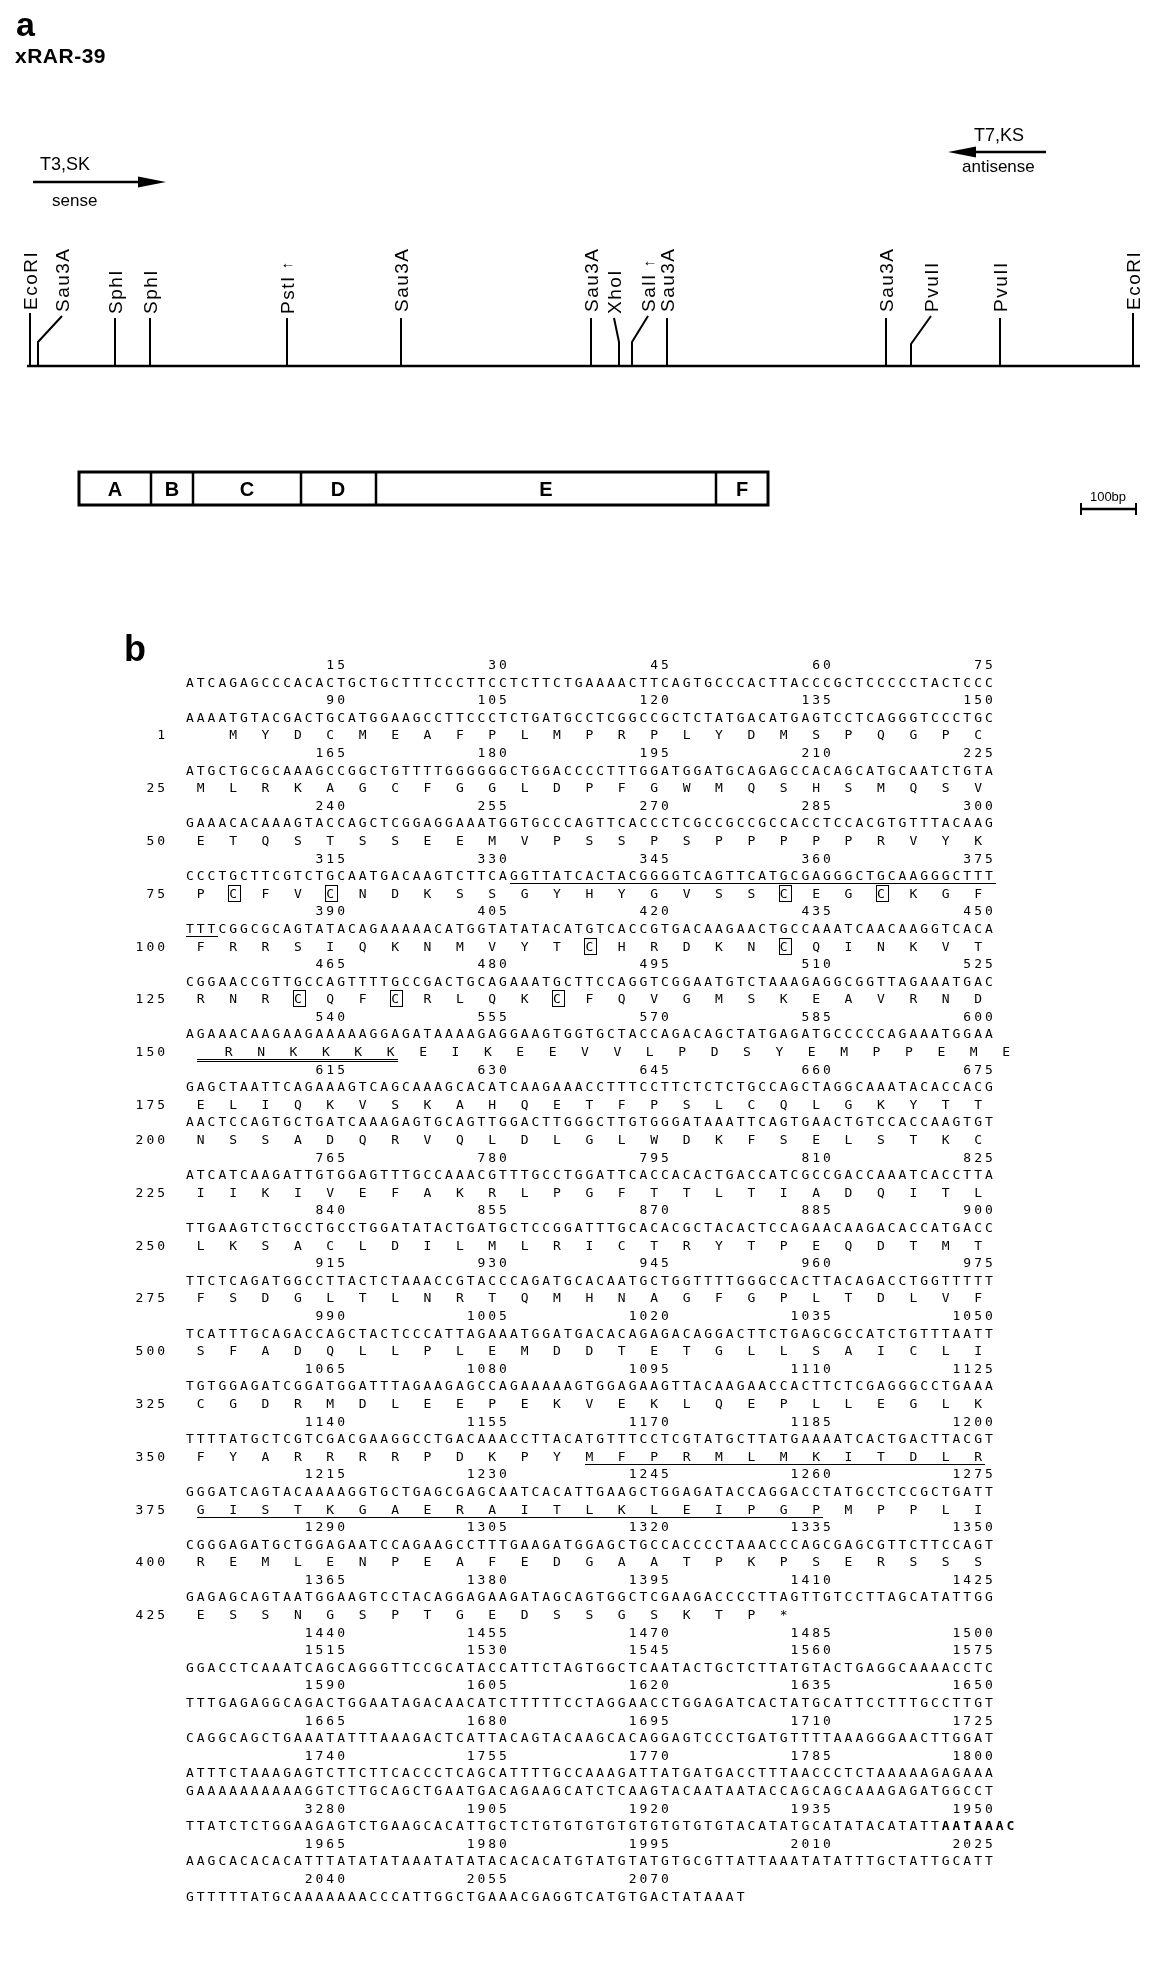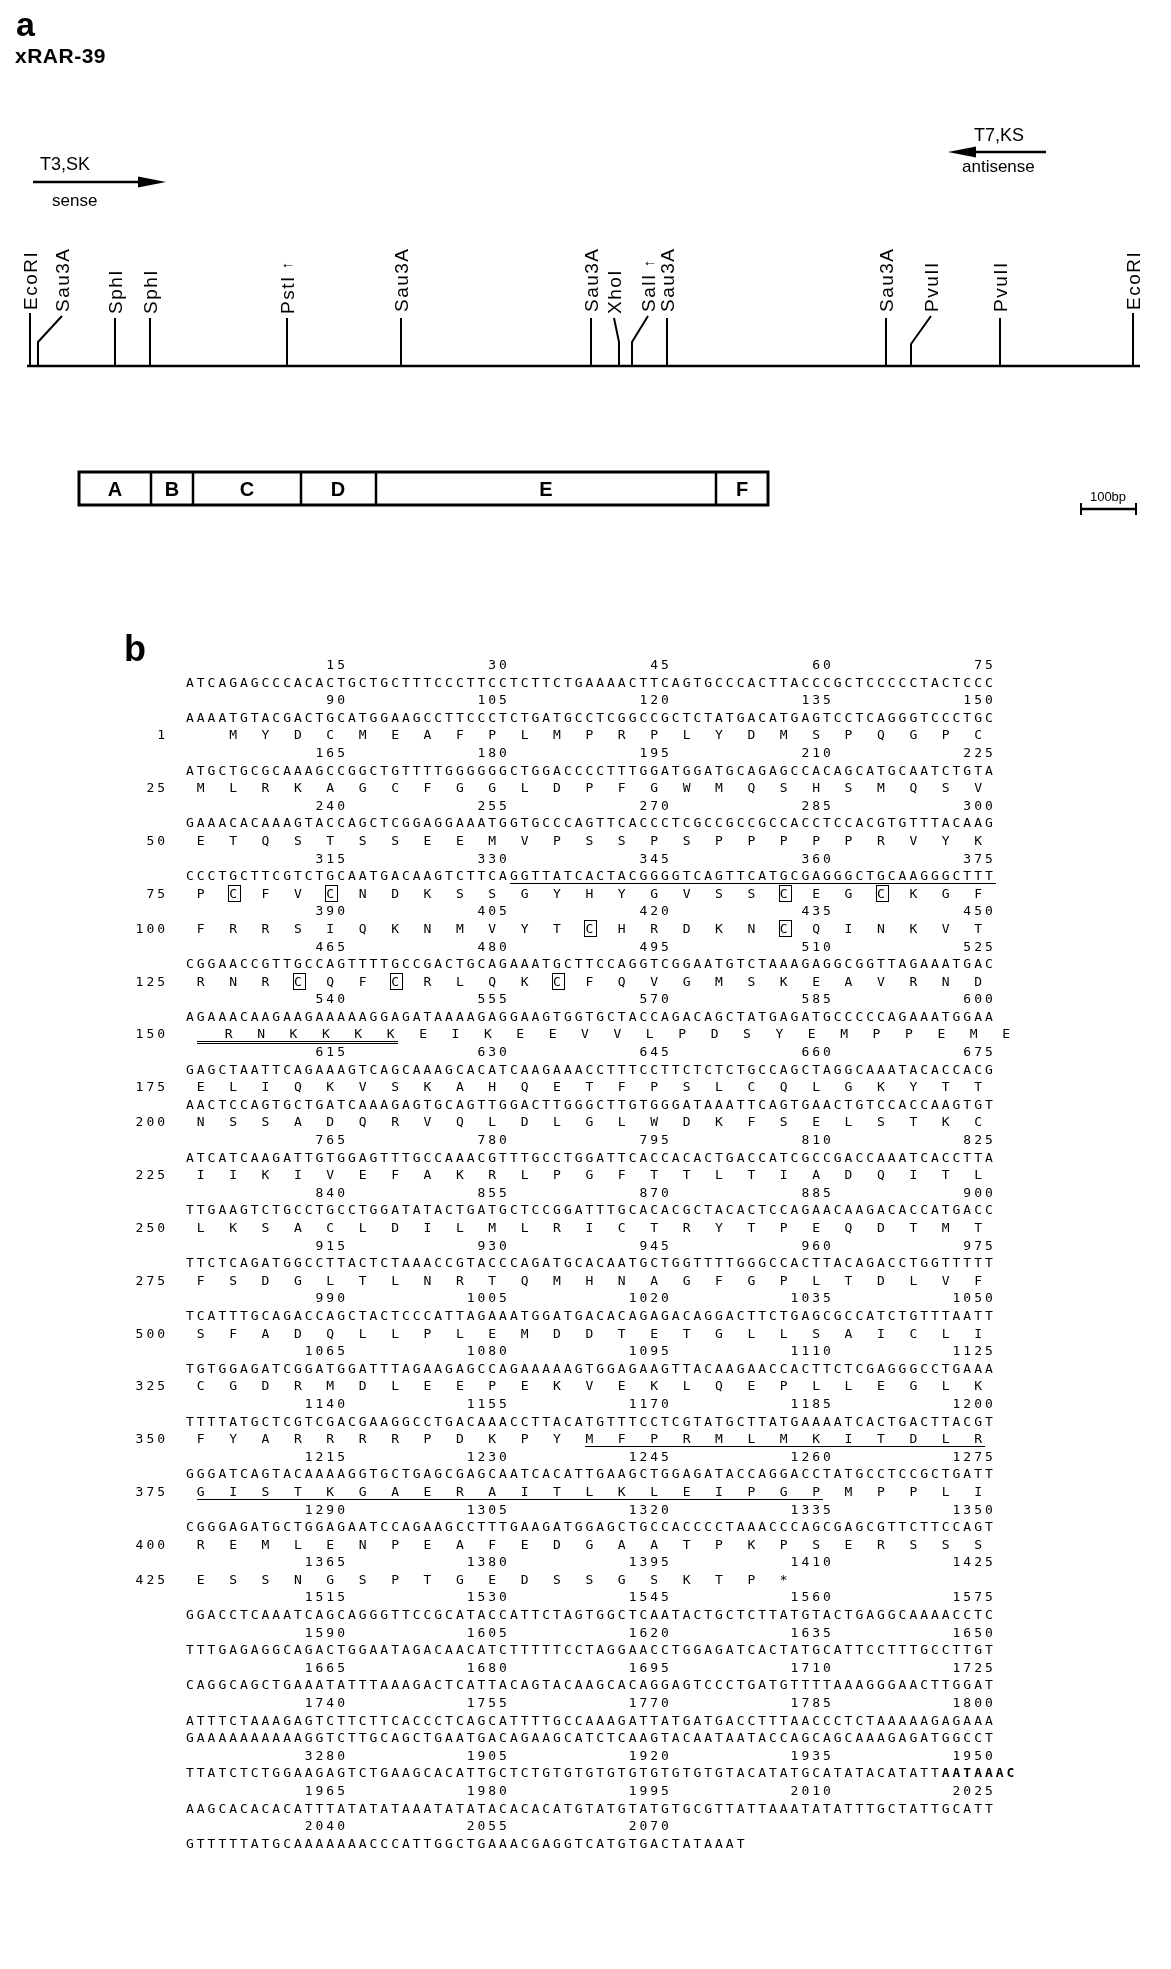--- a/index.html
+++ b/index.html
@@ -102,20 +102,21 @@
     <div class="srow"><span class="gut"></span><span class="seq">            165            180            195            210            225</span></div>
     <div class="srow"><span class="gut"></span><span class="seq">ATGCTGCGCAAAGCCGGCTGTTTTGGGGGGCTGGACCCCTTTGGATGGATGCAGAGCCACAGCATGCAATCTGTA</span></div>
     <div class="srow"><span class="gut">25</span><span class="seq"> M  L  R  K  A  G  C  F  G  G  L  D  P  F  G  W  M  Q  S  H  S  M  Q  S  V </span></div>
     <div class="srow"><span class="gut"></span><span class="seq">            240            255            270            285            300</span></div>
     <div class="srow"><span class="gut"></span><span class="seq">GAAACACAAAGTACCAGCTCGGAGGAAATGGTGCCCAGTTCACCCTCGCCGCCGCCACCTCCACGTGTTTACAAG</span></div>
     <div class="srow"><span class="gut">50</span><span class="seq"> E  T  Q  S  T  S  S  E  E  M  V  P  S  S  P  S  P  P  P  P  P  R  V  Y  K </span></div>
     <div class="srow"><span class="gut"></span><span class="seq">            315            330            345            360            375</span></div>
     <div class="srow"><span class="gut"></span><span class="seq">CCCTGCTTCGTCTGCAATGACAAGTCTTCA<span class="u">GGTTATCACTACGGGGTCAGTTCATGCGAGGGCTGCAAGGGCTTT</span></span></div>
     <div class="srow"><span class="gut">75</span><span class="seq"> P  <span class="bx">C</span>  F  V  <span class="bx">C</span>  N  D  K  S  S  G  Y  H  Y  G  V  S  S  <span class="bx">C</span>  E  G  <span class="bx">C</span>  K  G  F </span></div>
     <div class="srow"><span class="gut"></span><span class="seq">            390            405            420            435            450</span></div>
+    <div class="srow"><span class="gut"></span><span class="seq"><span class="u">TTT</span>CGGCGCAGTATACAGAAAAACATGGTATATACATGTCACCGTGACAAGAACTGCCAAATCAACAAGGTCACA</span></div>
     <div class="srow"><span class="gut">100</span><span class="seq"> F  R  R  S  I  Q  K  N  M  V  Y  T  <span class="bx">C</span>  H  R  D  K  N  <span class="bx">C</span>  Q  I  N  K  V  T </span></div>
     <div class="srow"><span class="gut"></span><span class="seq">            465            480            495            510            525</span></div>
     <div class="srow"><span class="gut"></span><span class="seq">CGGAACCGTTGCCAGTTTTGCCGACTGCAGAAATGCTTCCAGGTCGGAATGTCTAAAGAGGCGGTTAGAAATGAC</span></div>
     <div class="srow"><span class="gut">125</span><span class="seq"> R  N  R  <span class="bx">C</span>  Q  F  <span class="bx">C</span>  R  L  Q  K  <span class="bx">C</span>  F  Q  V  G  M  S  K  E  A  V  R  N  D </span></div>
     <div class="srow"><span class="gut"></span><span class="seq">            540            555            570            585            600</span></div>
     <div class="srow"><span class="gut"></span><span class="seq">AGAAACAAGAAGAAAAAGGAGATAAAAGAGGAAGTGGTGCTACCAGACAGCTATGAGATGCCCCCAGAAATGGAA</span></div>
     <div class="srow"><span class="gut">150</span><span class="seq"> <span class="uu">R  N  K  K  K  K</span>  E  I  K  E  E  V  V  L  P  D  S  Y  E  M  P  P  E  M  E </span></div>
     <div class="srow"><span class="gut"></span><span class="seq">            615            630            645            660            675</span></div>
     <div class="srow"><span class="gut"></span><span class="seq">GAGCTAATTCAGAAAGTCAGCAAAGCACATCAAGAAACCTTTCCTTCTCTCTGCCAGCTAGGCAAATACACCACG</span></div>
     <div class="srow"><span class="gut">175</span><span class="seq"> E  L  I  Q  K  V  S  K  A  H  Q  E  T  F  P  S  L  C  Q  L  G  K  Y  T  T </span></div>
@@ -139,21 +140,23 @@
     <div class="srow"><span class="gut"></span><span class="seq">           1140           1155           1170           1185           1200</span></div>
     <div class="srow"><span class="gut"></span><span class="seq">TTTTATGCTCGTCGACGAAGGCCTGACAAACCTTACATGTTTCCTCGTATGCTTATGAAAATCACTGACTTACGT</span></div>
     <div class="srow"><span class="gut">350</span><span class="seq"> F  Y  A  R  R  R  R  P  D  K  P  Y  <span class="u">M  F  P  R  M  L  M  K  I  T  D  L  R</span> </span></div>
     <div class="srow"><span class="gut"></span><span class="seq">           1215           1230           1245           1260           1275</span></div>
     <div class="srow"><span class="gut"></span><span class="seq">GGGATCAGTACAAAAGGTGCTGAGCGAGCAATCACATTGAAGCTGGAGATACCAGGACCTATGCCTCCGCTGATT</span></div>
     <div class="srow"><span class="gut">375</span><span class="seq"> <span class="u">G  I  S  T  K  G  A  E  R  A  I  T  L  K  L  E  I  P  G  P</span>  M  P  P  L  I </span></div>
     <div class="srow"><span class="gut"></span><span class="seq">           1290           1305           1320           1335           1350</span></div>
     <div class="srow"><span class="gut"></span><span class="seq">CGGGAGATGCTGGAGAATCCAGAAGCCTTTGAAGATGGAGCTGCCACCCCTAAACCCAGCGAGCGTTCTTCCAGT</span></div>
     <div class="srow"><span class="gut">400</span><span class="seq"> R  E  M  L  E  N  P  E  A  F  E  D  G  A  A  T  P  K  P  S  E  R  S  S  S </span></div>
     <div class="srow"><span class="gut"></span><span class="seq">           1365           1380           1395           1410           1425</span></div>
+    <div class="srow"><span class="gut"></span><span class="seq">GAGAGCAGTAATGGAAGTCCTACAGGAGAAGATAGCAGTGGCTCGAAGACCCCTTAGTTGTCCTTAGCATATTGG</span></div>
     <div class="srow"><span class="gut">425</span><span class="seq"> E  S  S  N  G  S  P  T  G  E  D  S  S  G  S  K  T  P  *                   </span></div>
+    <div class="srow"><span class="gut"></span><span class="seq">           1440           1455           1470           1485           1500</span></div>
     <div class="srow"><span class="gut"></span><span class="seq">           1515           1530           1545           1560           1575</span></div>
     <div class="srow"><span class="gut"></span><span class="seq">GGACCTCAAATCAGCAGGGTTCCGCATACCATTCTAGTGGCTCAATACTGCTCTTATGTACTGAGGCAAAACCTC</span></div>
     <div class="srow"><span class="gut"></span><span class="seq">           1590           1605           1620           1635           1650</span></div>
     <div class="srow"><span class="gut"></span><span class="seq">TTTGAGAGGCAGACTGGAATAGACAACATCTTTTTCCTAGGAACCTGGAGATCACTATGCATTCCTTTGCCTTGT</span></div>
     <div class="srow"><span class="gut"></span><span class="seq">           1665           1680           1695           1710           1725</span></div>
     <div class="srow"><span class="gut"></span><span class="seq">CAGGCAGCTGAAATATTTAAAGACTCATTACAGTACAAGCACAGGAGTCCCTGATGTTTTAAAGGGAACTTGGAT</span></div>
     <div class="srow"><span class="gut"></span><span class="seq">           1740           1755           1770           1785           1800</span></div>
     <div class="srow"><span class="gut"></span><span class="seq">ATTTCTAAAGAGTCTTCTTCACCCTCAGCATTTTGCCAAAGATTATGATGACCTTTAACCCTCTAAAAAGAGAAA</span></div>
     <div class="srow"><span class="gut"></span><span class="seq">GAAAAAAAAAAGGTCTTGCAGCTGAATGACAGAAGCATCTCAAGTACAATAATACCAGCAGCAAAGAGATGGCCT</span></div>
     <div class="srow"><span class="gut"></span><span class="seq">           3280           1905           1920           1935           1950</span></div>

